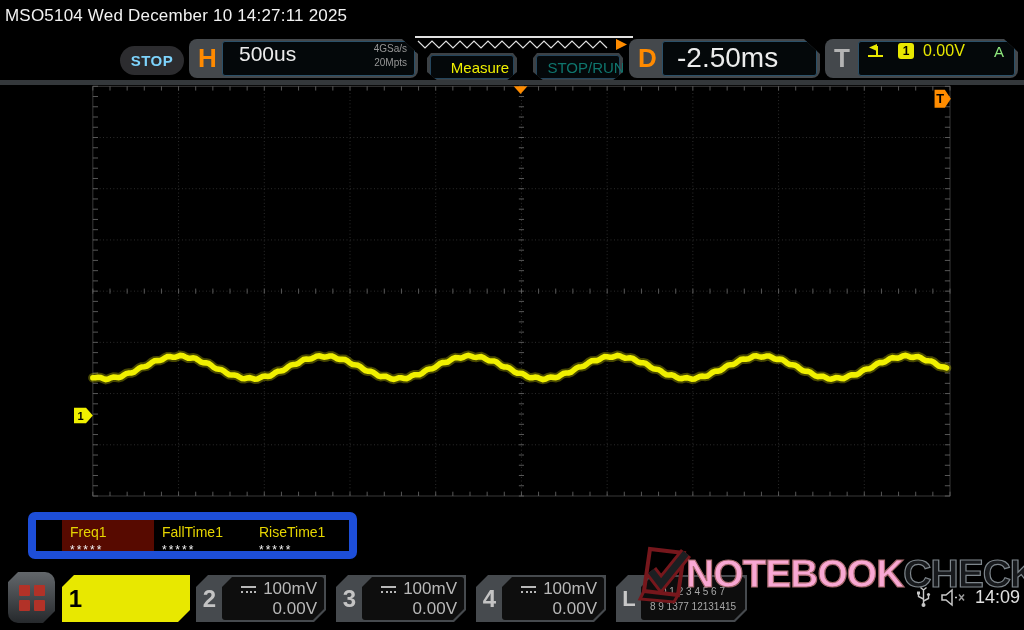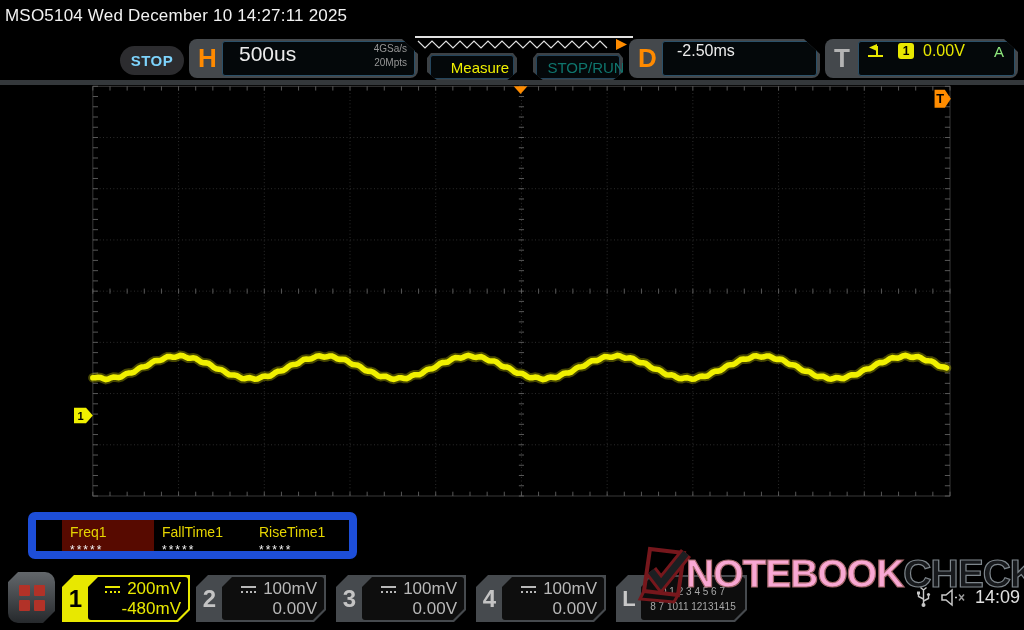--- a/index.html
+++ b/index.html
@@ -21,21 +21,21 @@
     clip-path:polygon(0 0, calc(100% - 16px) 0, 100% 15px, 100% 100%, 0 100%); }
   .hgroup .glabel { position:absolute; left:9px; top:4px; font-size:26px; font-weight:bold; color:#ff8a00; }
   .hgroup .gdisplay { position:absolute; left:33px; top:2px; right:3px; bottom:2px;
     background:#04080a; border:1px solid #2b5068; border-radius:3px; display:flex; align-items:flex-start; }
   #h-group { left:189px; width:229px; }
   #d-group { left:629px; width:191px; }
   #t-group { left:825px; width:193px; clip-path:polygon(0 0, calc(100% - 14px) 0, 100% 13px, 100% 100%, 0 100%); }
   #t-group .glabel { color:#b4b4b4; }
   .tb-main { color:#ececec; font-size:21px; margin-left:16px; flex:0 0 auto; }
   .tb-rate { margin-left:auto; margin-right:7px; text-align:right; color:#969696; font-size:10px; line-height:14px; }
-  .delay-val { color:#ececec; font-size:16px; margin-left:14px; }
+  .delay-val { color:#ececec; font-size:28px; margin-left:14px; }
   .trig-row { display:flex; align-items:center; width:100%; padding:0 8px; }
   .trig-badge { width:16px; height:16px; background:#e8e800; border-radius:3px; color:#000;
     font-size:12px; font-weight:bold; display:flex; align-items:center; justify-content:center; margin-left:13px; }
   .trig-level { color:#e8e800; font-size:16px; margin-left:9px; }
   .trig-mode { color:#8ee87e; font-size:15px; margin-left:auto; margin-right:2px; }
   
   .strip { position:absolute; left:415px; top:36px; width:218px; height:16px; background:#000;
     border-top:2px solid #e0e0e0; }
   
   .scope-btn { position:absolute; top:53px; width:90px; height:28px; background:#3c4145;
@@ -484,27 +484,20 @@
     <div class="menu-grid">
         <span></span>
         <span></span>
         <span></span>
         <span></span>
       </div>
   </div>
 
   <div class="ch active" style="left:62px; width:128px;">
     <div class="ch-num">1</div>
-    <div class="ch-panel">
-      <div class="ch-line1">
-          <span class="dc-icon"></span>
-          <span>200mV</span>
-        </div>
-      <div class="ch-line2">-480mV</div>
-    </div>
   </div>
   <div class="ch" style="left:196px;">
     <div class="ch-num">2</div>
     <div class="ch-panel">
       <div class="ch-line1">
           <span class="dc-icon"></span>
           <span>100mV</span>
         </div>
       <div class="ch-line2">0.00V</div>
     </div>
@@ -527,21 +520,21 @@
           <span>100mV</span>
         </div>
       <div class="ch-line2">0.00V</div>
     </div>
   </div>
 
   <div id="lgroup">
     <div class="l-label">L</div>
     <div class="l-panel">
       <div>0 1 2 3 4 5 6 7</div>
-      <div>8 7 1011 12131415</div>
+      <div>8 9 1377 12131415</div>
     </div>
   </div>
 
   <div class="watermark">
     <svg width="64" height="62" viewBox="0 0 64 62">
       <path d="M16 6 L50 10 L44 52 L10 48 Z" fill="none" stroke="#76171c" stroke-width="4"></path>
       <path d="M10 48 L6 56 L40 59 L44 52" fill="none" stroke="#76171c" stroke-width="3"></path>
       <path d="M17 28 L27 41 L52 10" stroke="#76171c" stroke-width="13" fill="none"></path>
       <path d="M17 28 L27 41 L52 10" stroke="#1c1f22" stroke-width="7" fill="none"></path>
     </svg>

